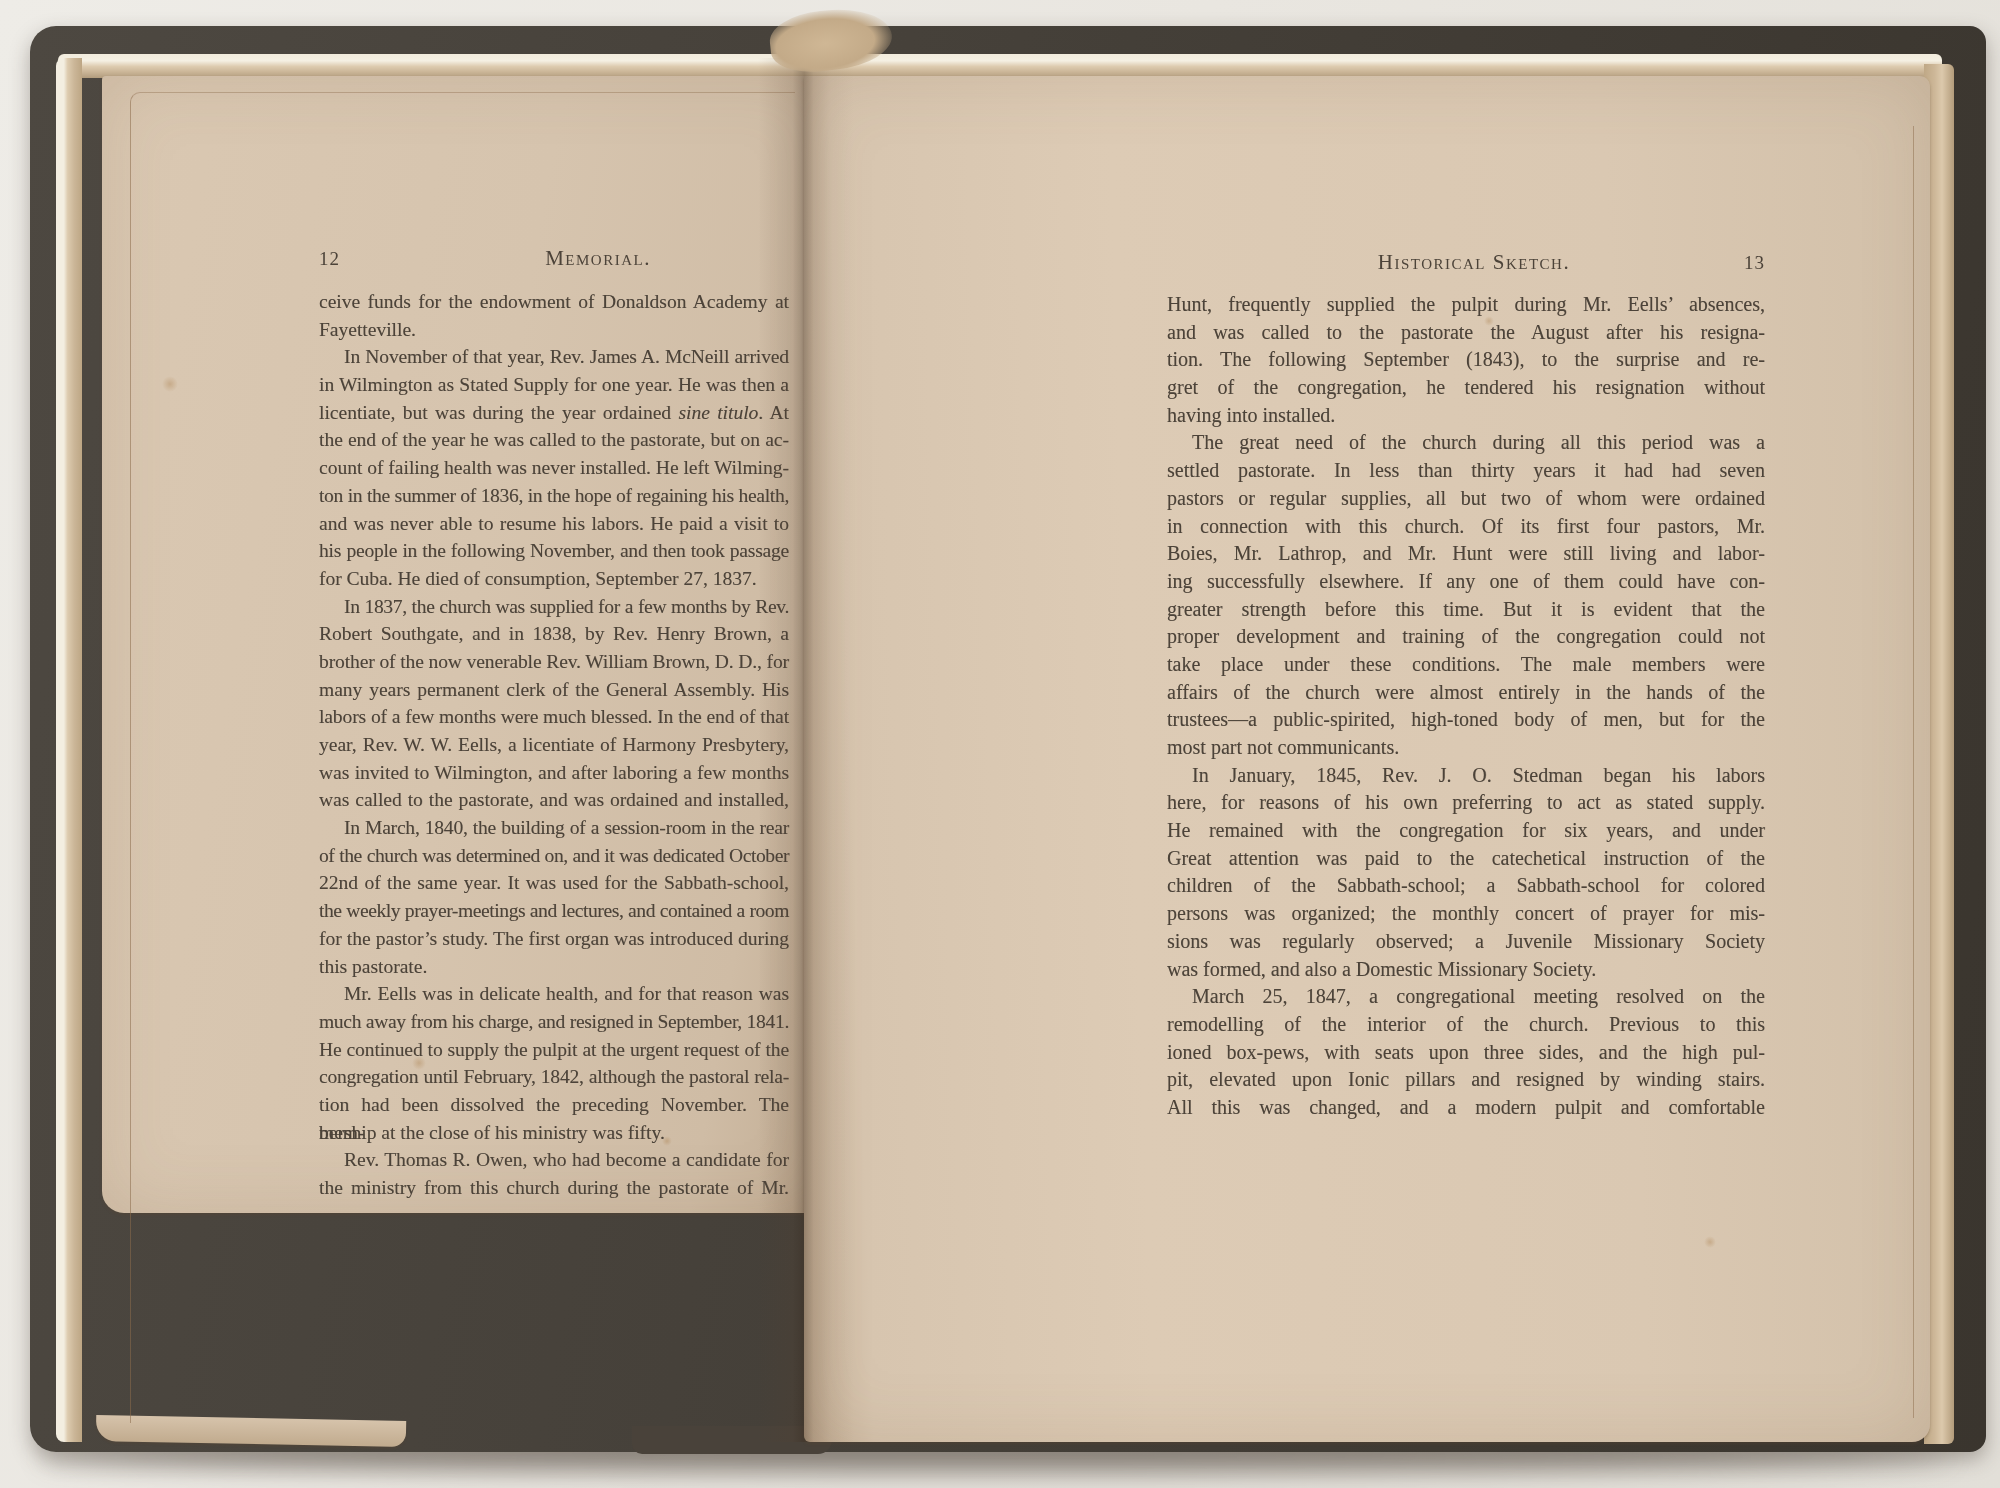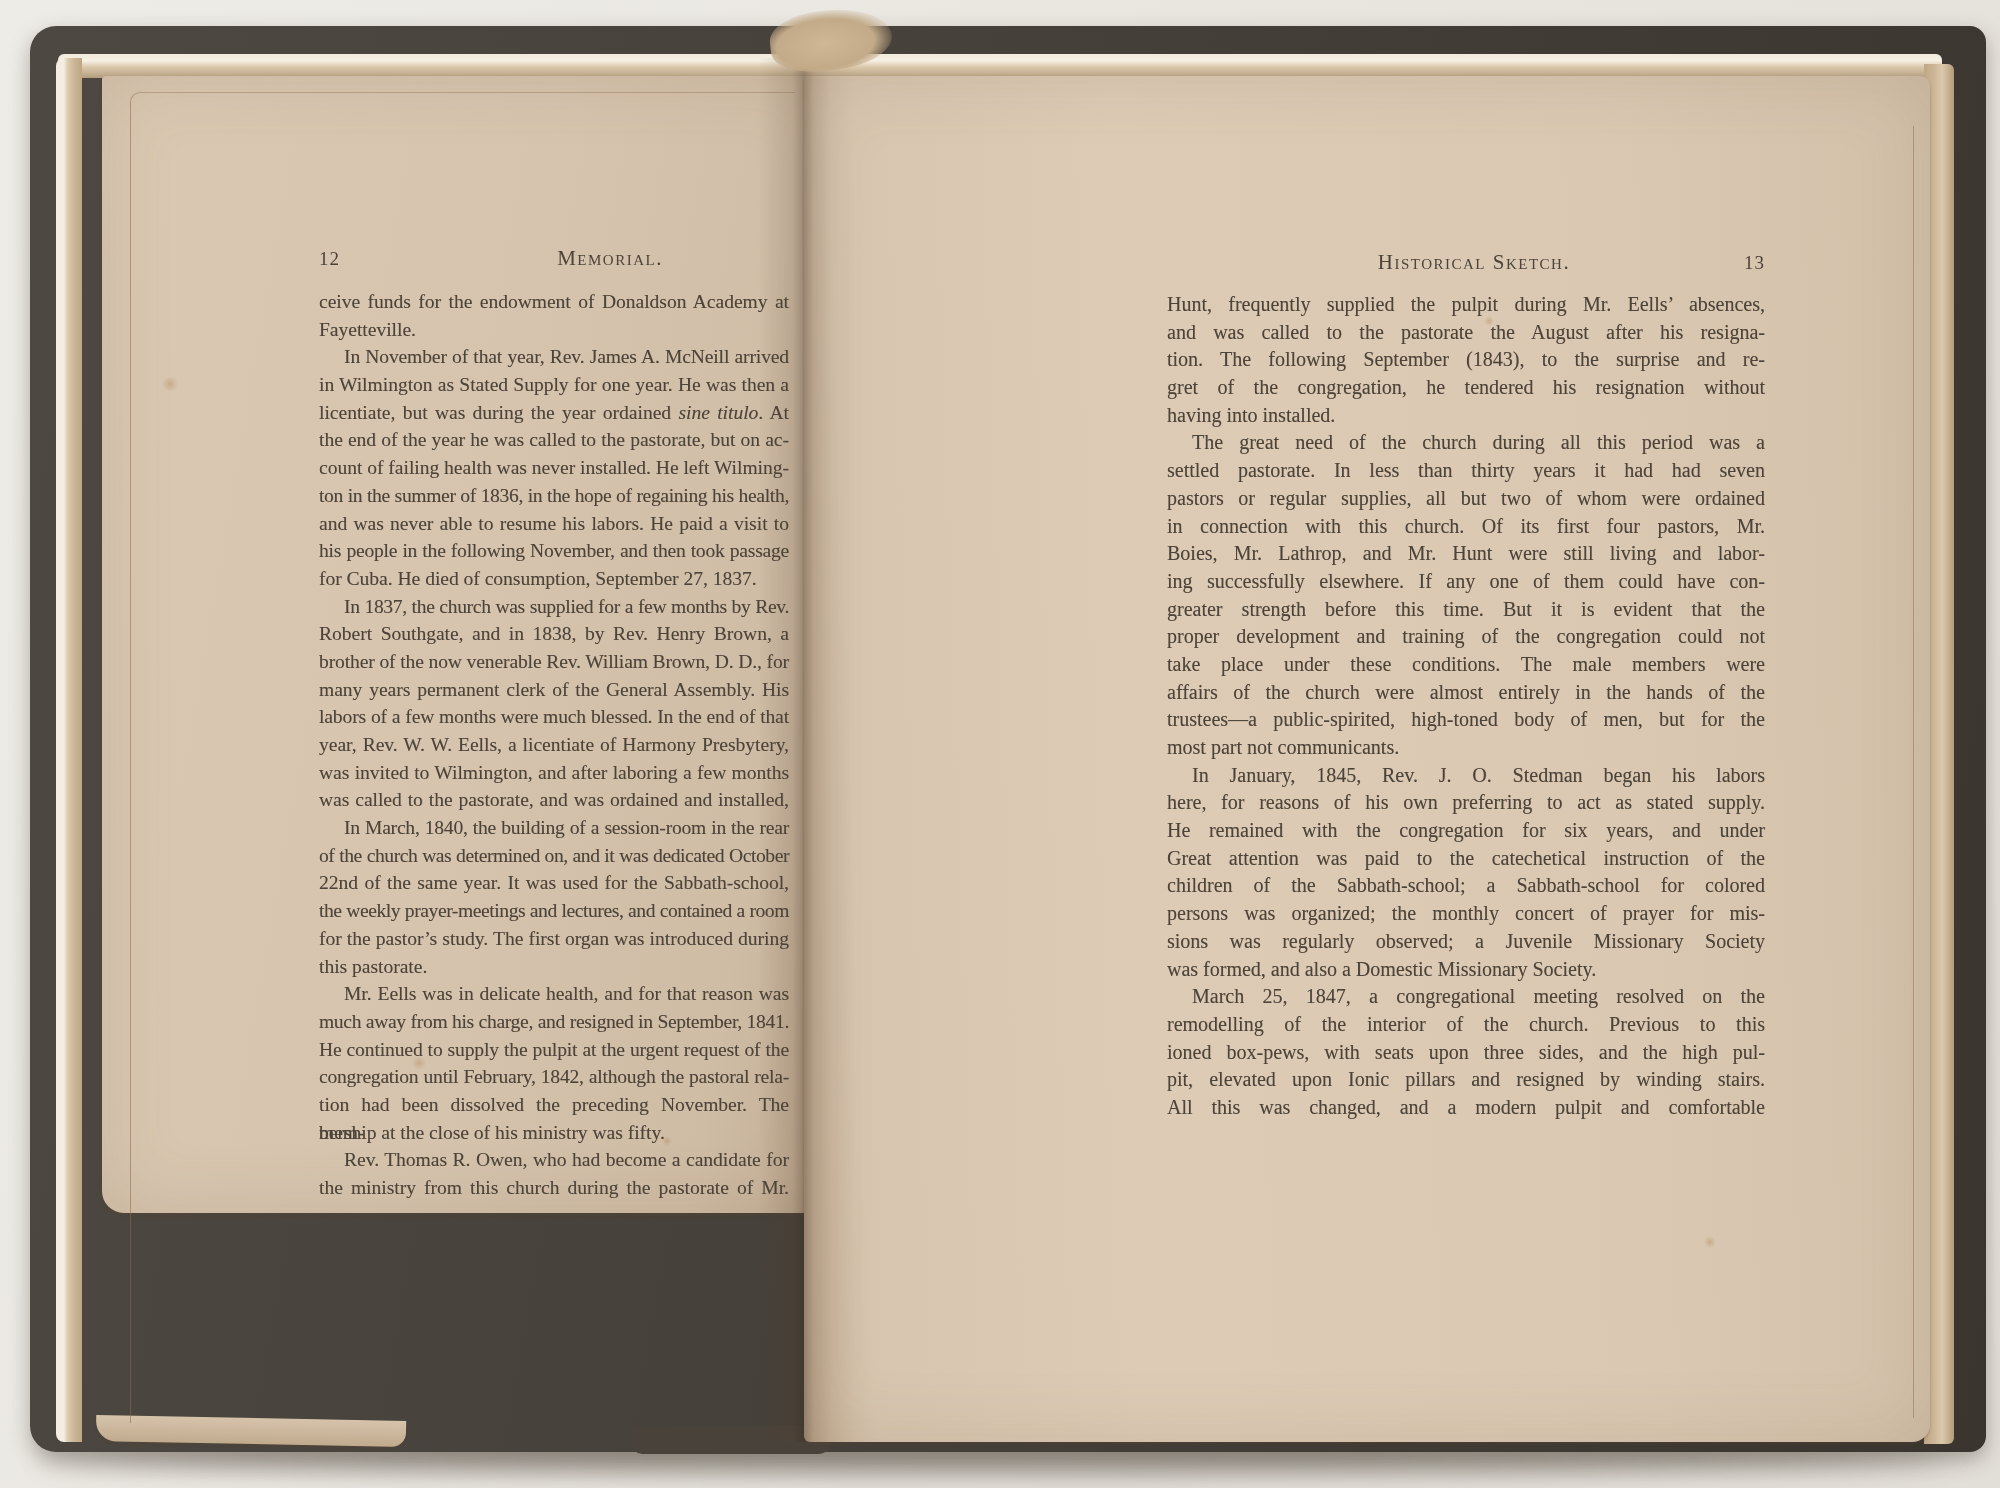--- a/index.html
+++ b/index.html
@@ -91,21 +91,21 @@
   .pagenum {
     position:absolute; font-size:19px; letter-spacing:1px;
     color: var(--ink,#4c4339);
   }
   .pn-left { left:217px; top:172px; }
   .pn-right { left:895px; top:176px; width:66px; text-align:right; }
   .running-head {
     position:absolute; font-variant: small-caps; font-size:21px; letter-spacing:1.5px;
     color: var(--ink,#4c4339);
   }
-  .rh-left { left:388px; top:170px; width:240px; text-align:center; }
+  .rh-left { left:376px; top:170px; width:240px; text-align:center; }
   .rh-right { left:470px; top:174px; width:400px; text-align:center; }
 
   .textblock {
     position:absolute; color: var(--ink,#4c4339);
     text-shadow: 0.3px 0.3px 0.5px rgba(70,60,50,0.3);
   }
   .tb-left  { left:217px; top:212px; width:470px; font-size:19.5px; }
   .tb-right { left:363px; top:215px; width:598px; font-size:20px; }
   .line {
     height:27.7px; line-height:27.7px;

